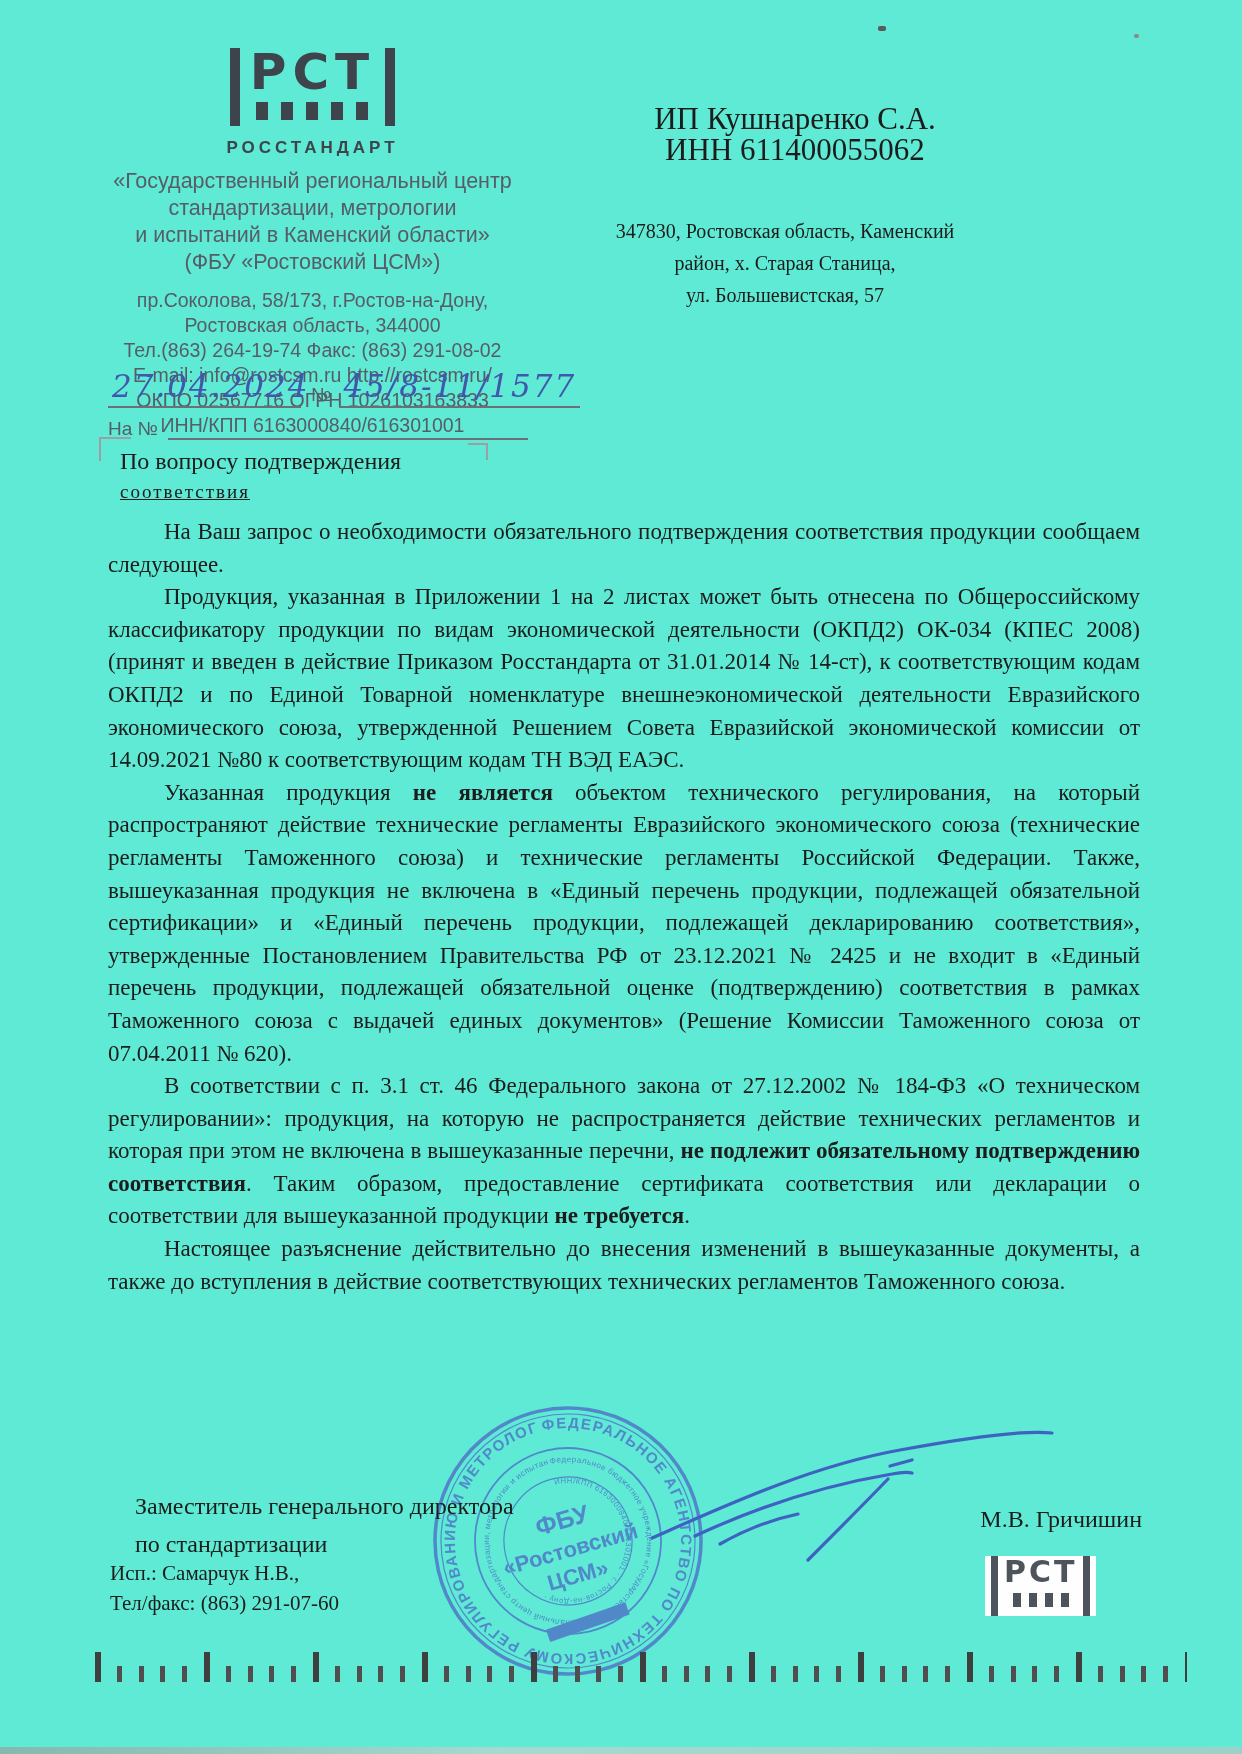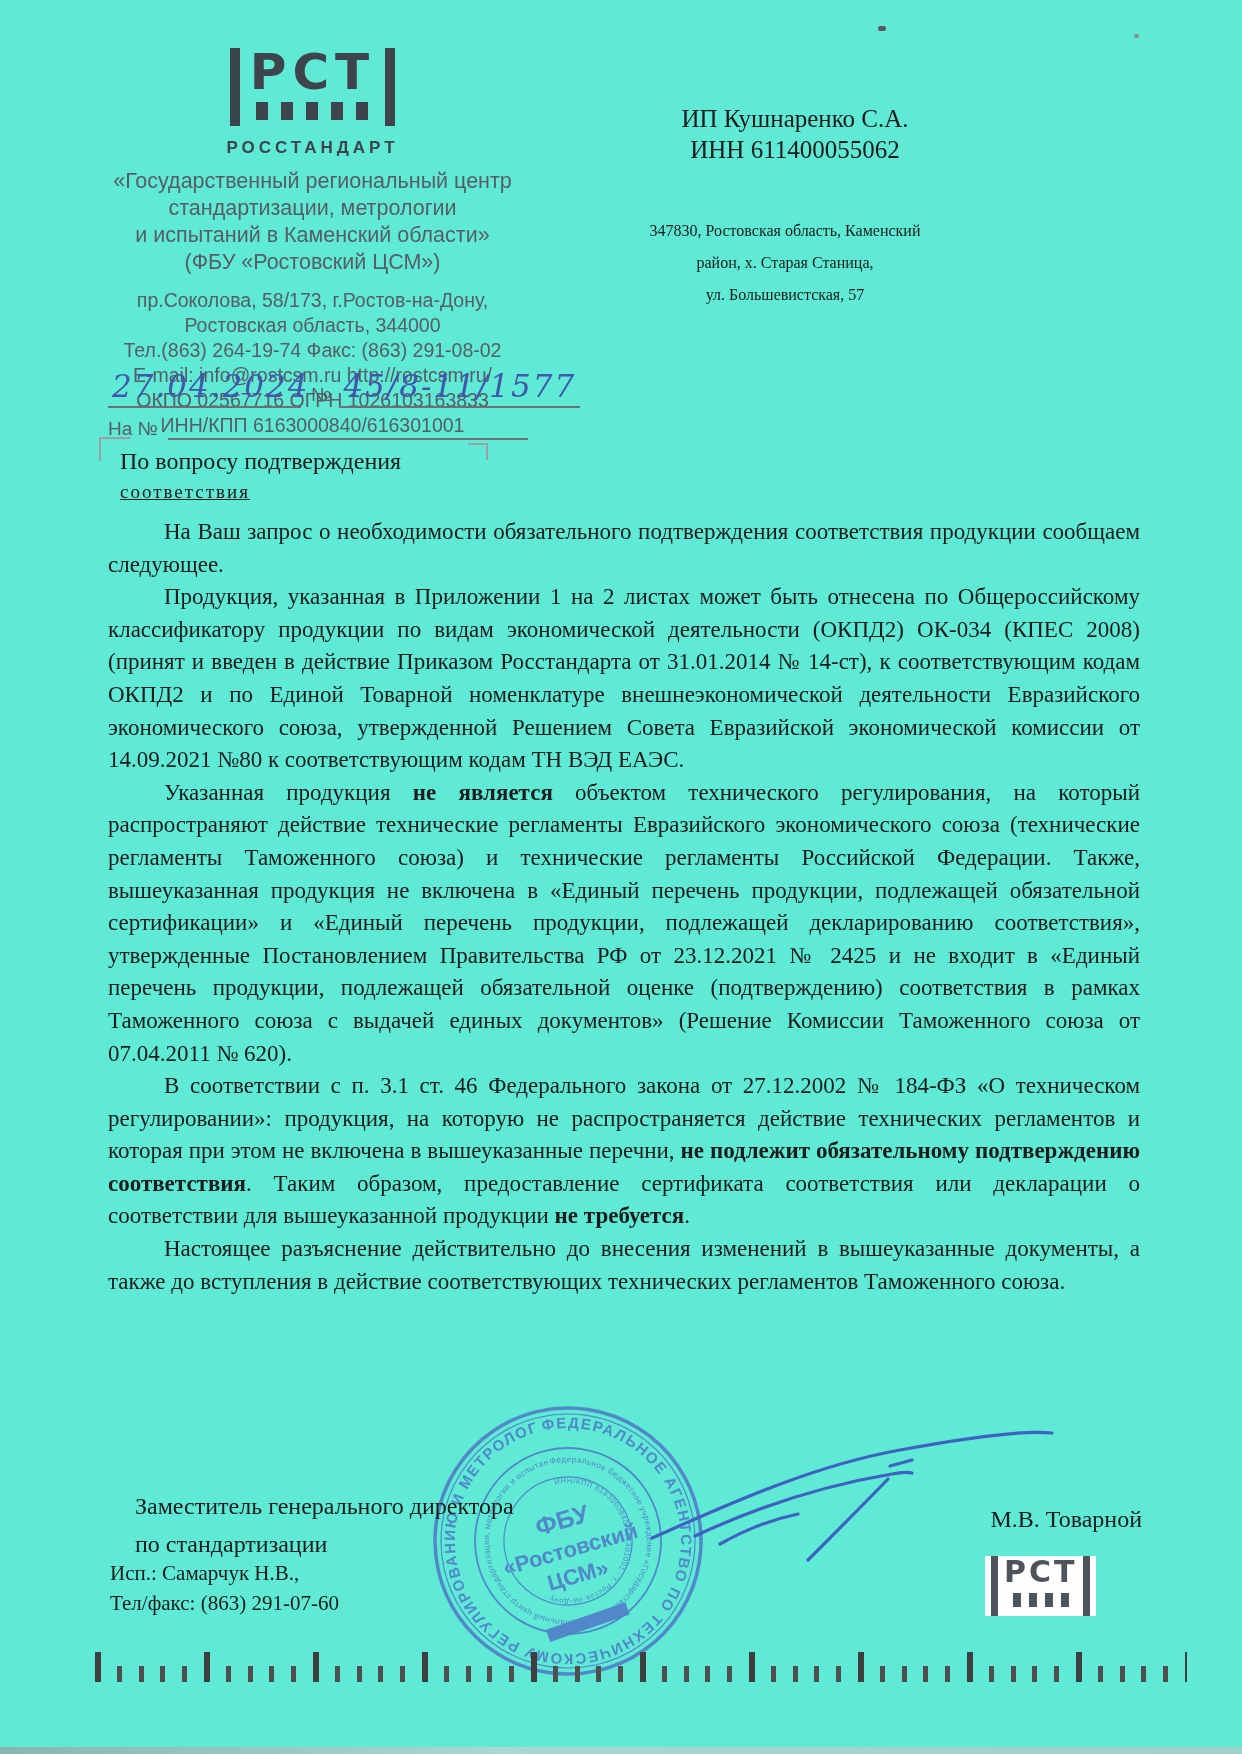--- a/index.html
+++ b/index.html
@@ -65,25 +65,25 @@
   .corner-r{
     position:absolute;left:468px;top:443px;width:18px;height:15px;
     border-right:2px solid #9aa0a6;border-top:2px solid #9aa0a6;
   }
   .subject{position:absolute;left:120px;top:448px;width:400px;}
   .subject .s1{font-size:24px;}
   .subject .s2{font-size:19px;letter-spacing:2px;margin-top:6px;text-decoration:underline;}
   
   .recipient{
     position:absolute;left:560px;top:103px;width:470px;
-    text-align:center;font-size:25px;line-height:31px;
+    text-align:center;font-size:31px;line-height:31px;
   }
   .rec-addr{
     position:absolute;left:540px;top:215px;width:490px;
-    text-align:center;font-size:16px;line-height:32px;
+    text-align:center;font-size:20px;line-height:32px;
   }
   
   .body{
     position:absolute;left:108px;top:516px;width:1032px;
     font-size:23px;line-height:32.6px;text-align:justify;
   }
   .body p{margin:0;text-indent:56px;}
   .body .b{font-weight:bold;}
   
   .sig-title{position:absolute;left:135px;top:1487px;font-size:24px;line-height:38px;}
@@ -236,21 +236,21 @@
       <path d="M 248,59 C 220,88 190,118 168,140"></path>
       <path d="M 80,124 C 108,108 134,99 158,94"></path>
       <path d="M 250,46 l 22,-6"></path>
     </g>
   </svg>
 
   <div class="sig-title">
     <div>Заместитель генерального директора</div>
     <div>по стандартизации</div>
   </div>
-  <div class="sig-name">М.В. Товарной</div>
+  <div class="sig-name">М.В. Гричишин</div>
 
   <div class="executor">
     <div>Исп.: Самарчук Н.В.,</div>
     <div>Тел/факс: (863) 291-07-60</div>
   </div>
 
   <div class="ruler-short"></div>
   <div class="ruler-tall"></div>
   <div class="mini-logo">
     <span class="vbar"></span>

